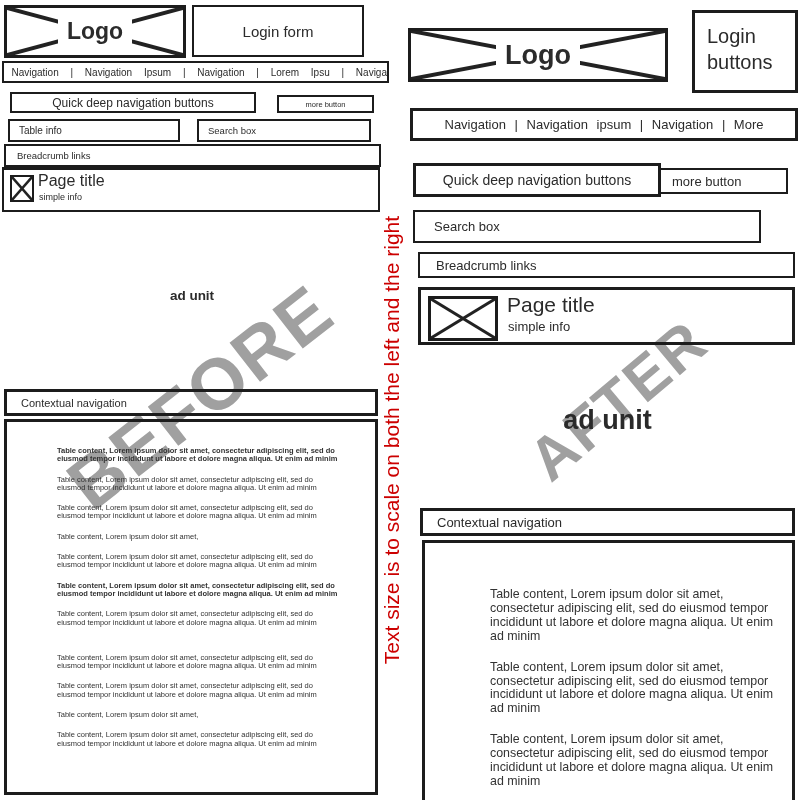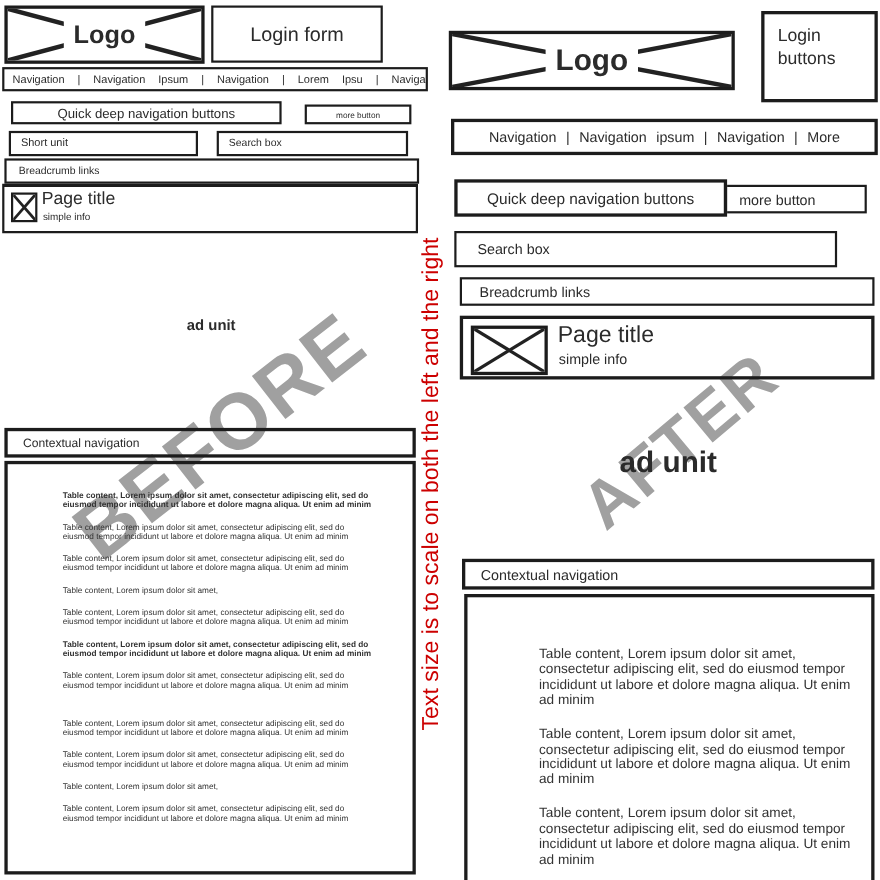--- a/index.html
+++ b/index.html
@@ -17,42 +17,42 @@
   .box3 { border-width: 3px; }
   .vcenter { display: flex; align-items: center; }
   .center { display: flex; align-items: center; justify-content: center; }
   .cross-svg { position: absolute; inset: 0; width: 100%; height: 100%; }
   .cross-svg line { stroke: #222; vector-effect: non-scaling-stroke; }
   .logo-label { position: relative; background: #fff; padding: 0 9px; font-weight: bold; z-index: 2; }
 
   
   .b-logo    { left: 4px;  top: 5px;   width: 182px; height: 53px; }
   .b-logo .logo-label { font-size: 23px; }
-  .b-login   { left: 192px; top: 5px;  width: 156px; height: 52px; font-size: 18px; }
+  .b-login   { left: 192px; top: 5px;  width: 172px; height: 52px; font-size: 15px; }
   .b-nav     { left: 2px;  top: 61px;  width: 387px; height: 22px; font-size: 10px; word-spacing: 9px; justify-content: flex-end; }
   .b-quick   { left: 10px; top: 92px;  width: 246px; height: 21px; font-size: 12px; }
   .b-more    { left: 277px; top: 95px; width: 97px;  height: 18px; font-size: 7.5px; }
   .b-short   { left: 8px;  top: 119px; width: 172px; height: 23px; font-size: 10px; padding-left: 9px; }
   .b-search  { left: 197px; top: 119px; width: 174px; height: 23px; font-size: 9.5px; padding-left: 9px; }
   .b-crumb   { left: 4px;  top: 144px; width: 377px; height: 23px; font-size: 9.5px; padding-left: 11px; }
   .b-ptitle  { left: 2px;  top: 167px; width: 378px; height: 45px; border-top-width: 3px; }
   .b-thumb   { left: 6px;  top: 5px;   width: 24px;  height: 27px; border-width: 2px; }
   .b-pt-text { position: absolute; left: 34px; top: 2px; font-size: 16px; }
   .b-pt-sub  { position: absolute; left: 35px; top: 22px; font-size: 9px; }
   .b-adunit  { left: 2px; top: 288px; width: 380px; text-align: center; font-size: 13.5px; font-weight: bold; z-index: 3; }
   .b-ctx     { left: 4px; top: 389px; width: 374px; height: 27px; font-size: 11px; padding-left: 14px; }
   .b-table   { left: 4px; top: 419px; width: 374px; height: 376px; padding: 25px 33px 0 50px; }
   .b-table p { font-size: 7.5px; line-height: 8.3px; margin-bottom: 12px; color: #333; }
   .b-table p.bold { font-weight: bold; }
   .b-table p.gap-above { margin-top: 27px; }
 
   
   .a-logo    { left: 408px; top: 28px;  width: 260px; height: 54px; }
   .a-logo .logo-label { font-size: 27px; }
-  .a-login   { left: 692px; top: 10px;  width: 106px; height: 83px; font-size: 16px; line-height: 1.3; padding: 10px 0 0 12px; }
+  .a-login   { left: 692px; top: 10px;  width: 106px; height: 83px; font-size: 20px; line-height: 1.3; padding: 10px 0 0 12px; }
   .a-nav     { left: 410px; top: 108px; width: 388px; height: 33px; font-size: 13px; word-spacing: 5px; }
   .a-quick   { left: 413px; top: 163px; width: 248px; height: 34px; font-size: 14px; z-index: 4; background: #fff; }
   .a-more    { left: 659px; top: 168px; width: 129px; height: 26px; font-size: 13px; padding-left: 11px; }
   .a-search  { left: 413px; top: 210px; width: 348px; height: 33px; font-size: 13px; padding-left: 19px; }
   .a-crumb   { left: 418px; top: 252px; width: 377px; height: 26px; font-size: 13px; padding-left: 16px; }
   .a-ptitle  { left: 418px; top: 287px; width: 377px; height: 58px; }
   .a-thumb   { left: 7px;  top: 6px;   width: 70px;  height: 45px; border-width: 3px; }
   .a-pt-text { position: absolute; left: 86px; top: 3px; font-size: 21px; }
   .a-pt-sub  { position: absolute; left: 87px; top: 29px; font-size: 13px; }
   .a-adunit  { left: 420px; top: 405px; width: 375px; text-align: center; font-size: 27px; font-weight: bold; z-index: 3; color: #2a2a2a; }
@@ -100,21 +100,21 @@
 
   <div class="box b-quick center">
     <span>Quick deep navigation buttons</span>
   </div>
 
   <div class="box b-more center">
     <span>more button</span>
   </div>
 
   <div class="box b-short vcenter">
-    <span>Short unit</span>
+    <span>Table info</span>
   </div>
 
   <div class="box b-search vcenter">
     <span>Search box</span>
   </div>
 
   <div class="box b-crumb vcenter">
     <span>Breadcrumb links</span>
   </div>
 

